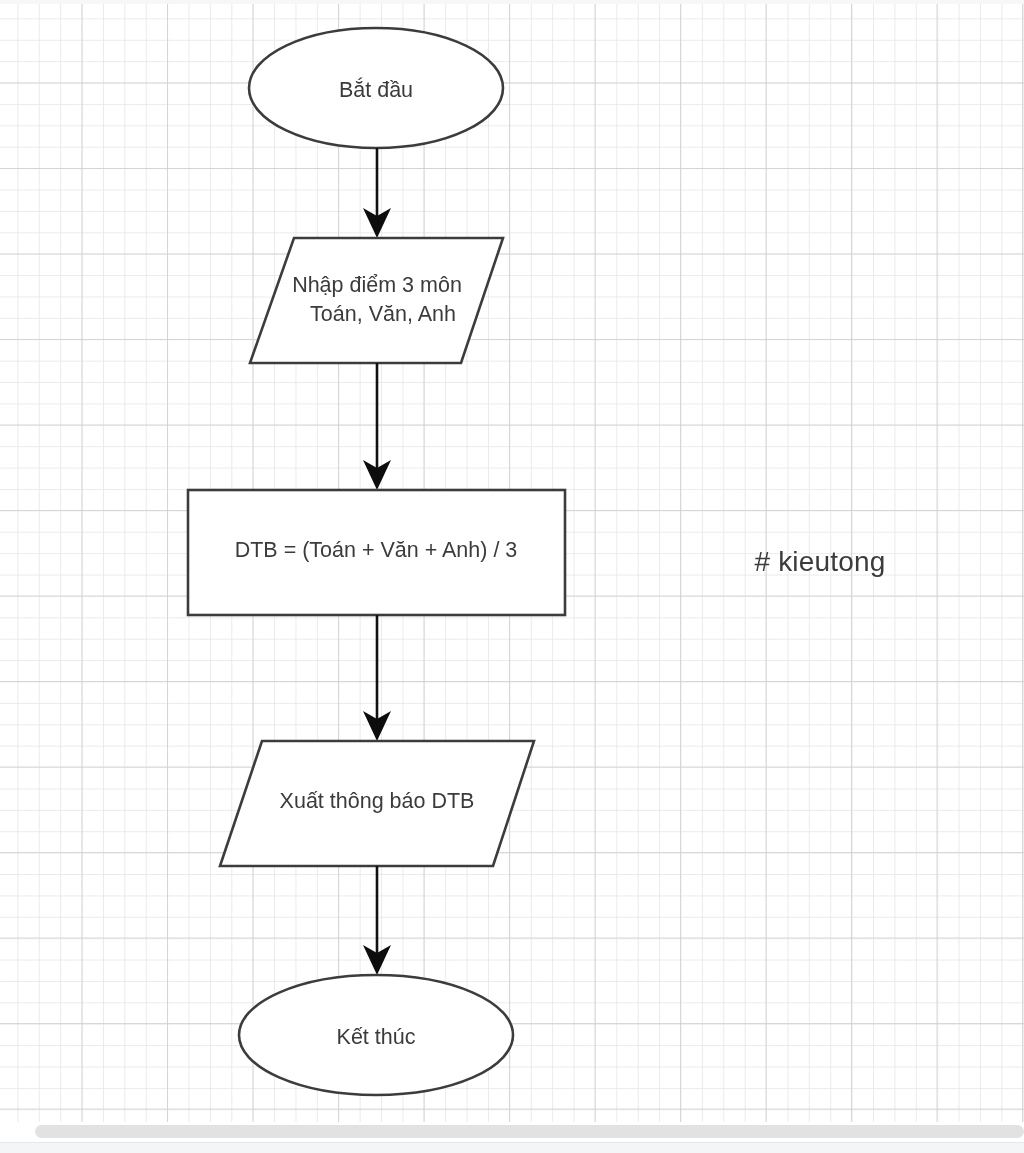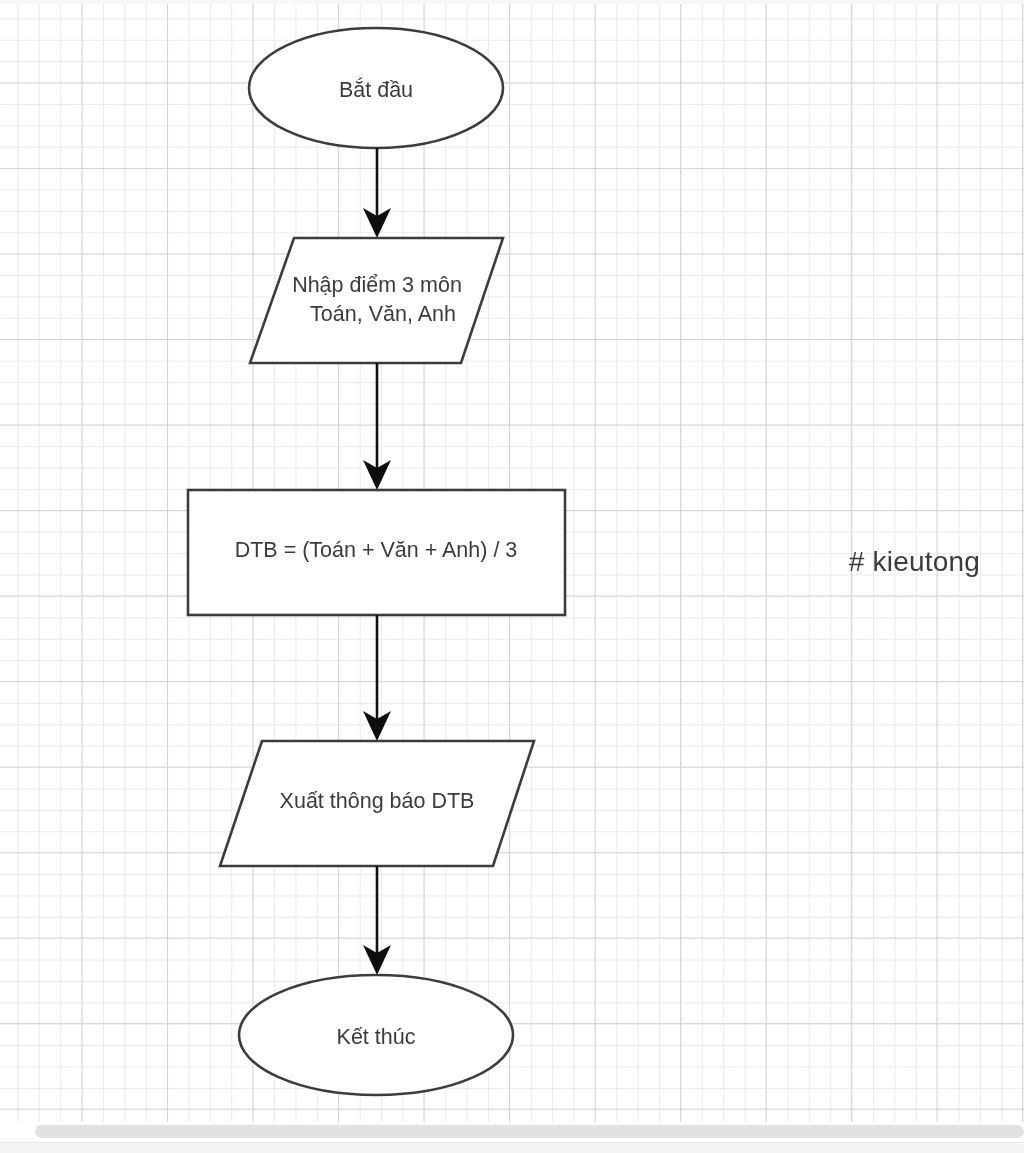--- a/index.html
+++ b/index.html
@@ -73,21 +73,21 @@
     text-anchor: middle;
     dominant-baseline: middle;
   }
 
   
   #watermark {
     position: absolute;
     left: 660px;
     top: 541px;
     width: 320px;
-    text-align: right;
+    text-align: center;
     font-size: 28px;
     line-height: 1.53;
     color: #3b3b3b;
     white-space: nowrap;
   }
   #watermark div { letter-spacing: 0.2px; }
 
   
   #scrollbar-track {
     position: absolute;

